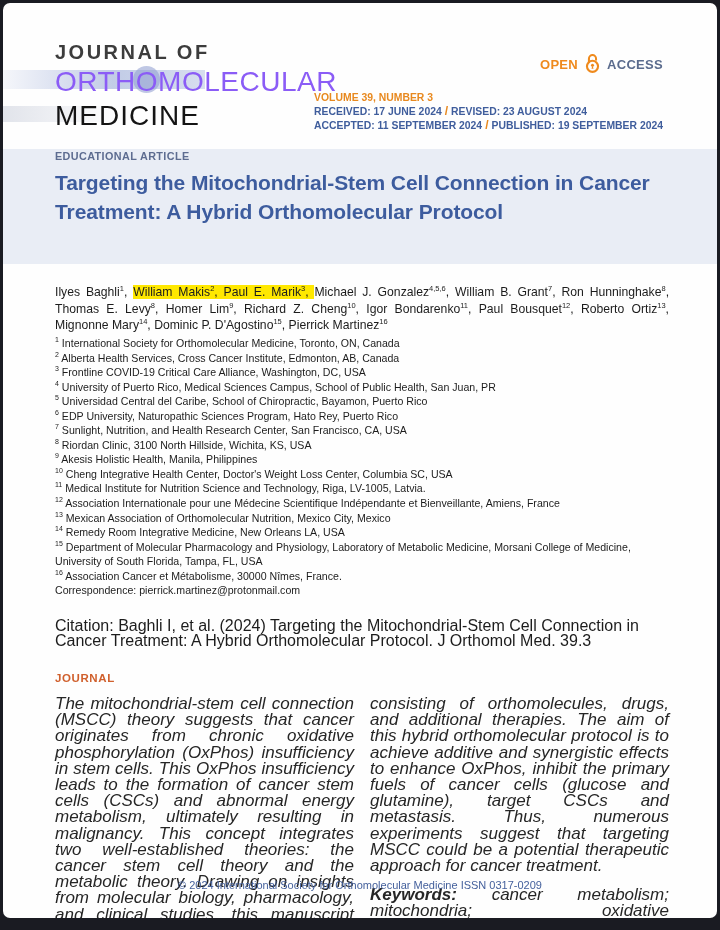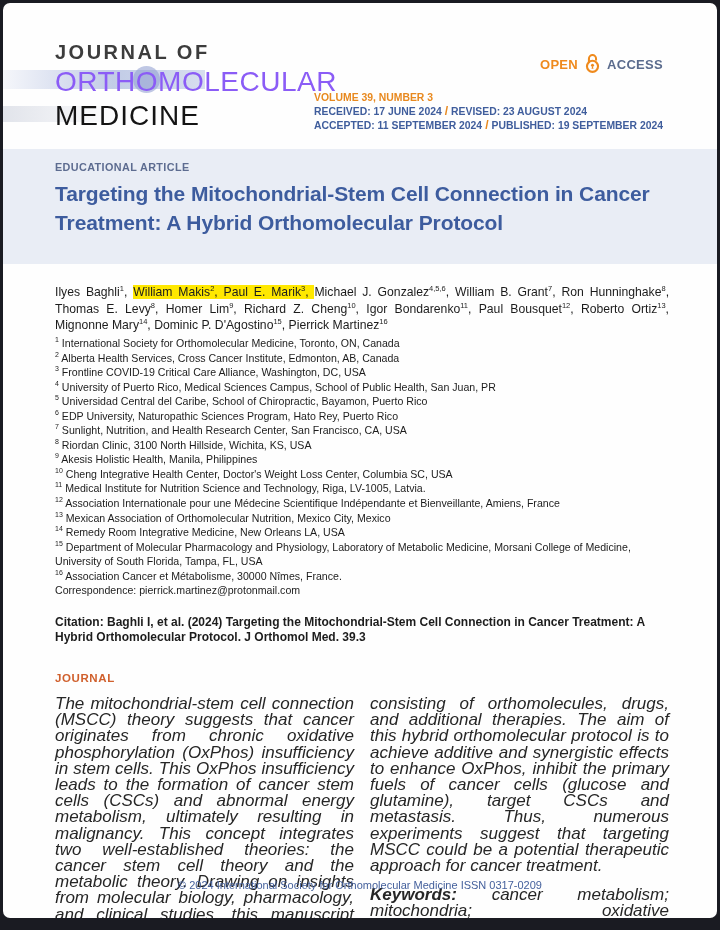--- a/index.html
+++ b/index.html
@@ -45,21 +45,21 @@
   .oa .open{color:#ef8a1d;}
   .oa .access{color:#5a6b8d;}
   .meta{position:absolute;right:54px;top:88px;text-align:left;
         font-weight:700;font-size:10.4px;line-height:13.8px;}
   .meta .volume{color:var(--accent-orange);}
   .meta .dates{color:#3f5d9c;}
   .meta .slash{color:var(--accent-orange);padding:0 3px;font-size:12px;}
   
   .band{
     position:absolute;left:0;right:0;top:146px;height:115px;
-    background:var(--band-bg);padding:12px 0 0 52px;
+    background:var(--band-bg);padding:1px 0 0 52px;
   }
   .article-type{font-size:10.8px;font-weight:700;color:#5d6c90;letter-spacing:0.4px;}
   .paper-title{
     margin-top:7px;font-size:21px;font-weight:700;color:var(--brand-blue);
     line-height:1.38;width:640px;letter-spacing:-0.1px;
   }
   
   .authors{
     position:absolute;left:52px;top:269px;width:614px;
     font-size:12.2px;line-height:16.6px;color:var(--ink);text-align:justify;
@@ -69,21 +69,21 @@
   .affils{
     position:absolute;left:52px;top:333px;width:614px;
     font-size:10.6px;line-height:14.55px;color:var(--ink);
   }
   .affil sup{font-size:7px;vertical-align:super;line-height:0;}
   .correspondence{margin-top:0;}
   .correspondence .email{color:var(--ink);}
   
   .citation{
     position:absolute;left:52px;top:600px;width:614px;
-    font-size:12px;line-height:14.6px;color:var(--ink);font-weight:bold;
+    font-size:16px;line-height:14.6px;color:var(--ink);
   }
   
   .abstract-heading{
     position:absolute;left:52px;top:669px;
     color:var(--heading-orange);font-weight:700;font-size:11.5px;letter-spacing:0.6px;
   }
   .abstract-cols{
     position:absolute;left:52px;top:693px;width:614px;display:flex;gap:16px;
   }
   .abs-col{

